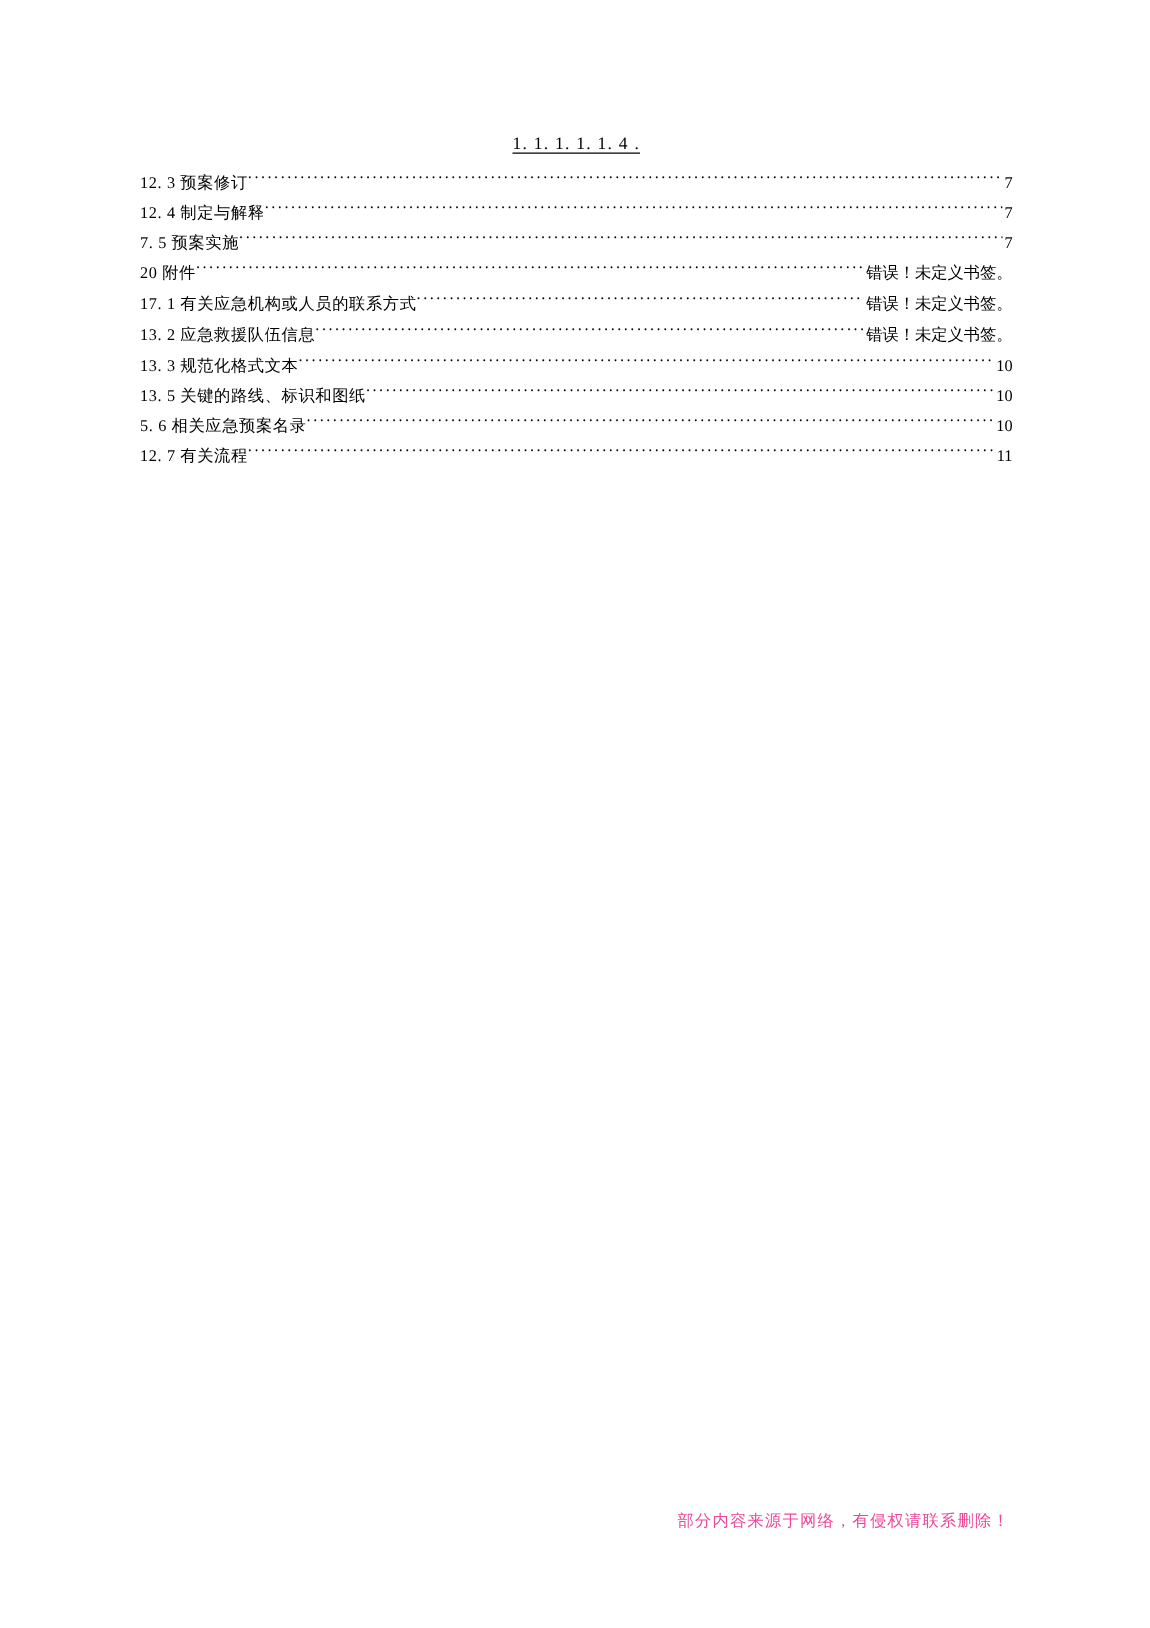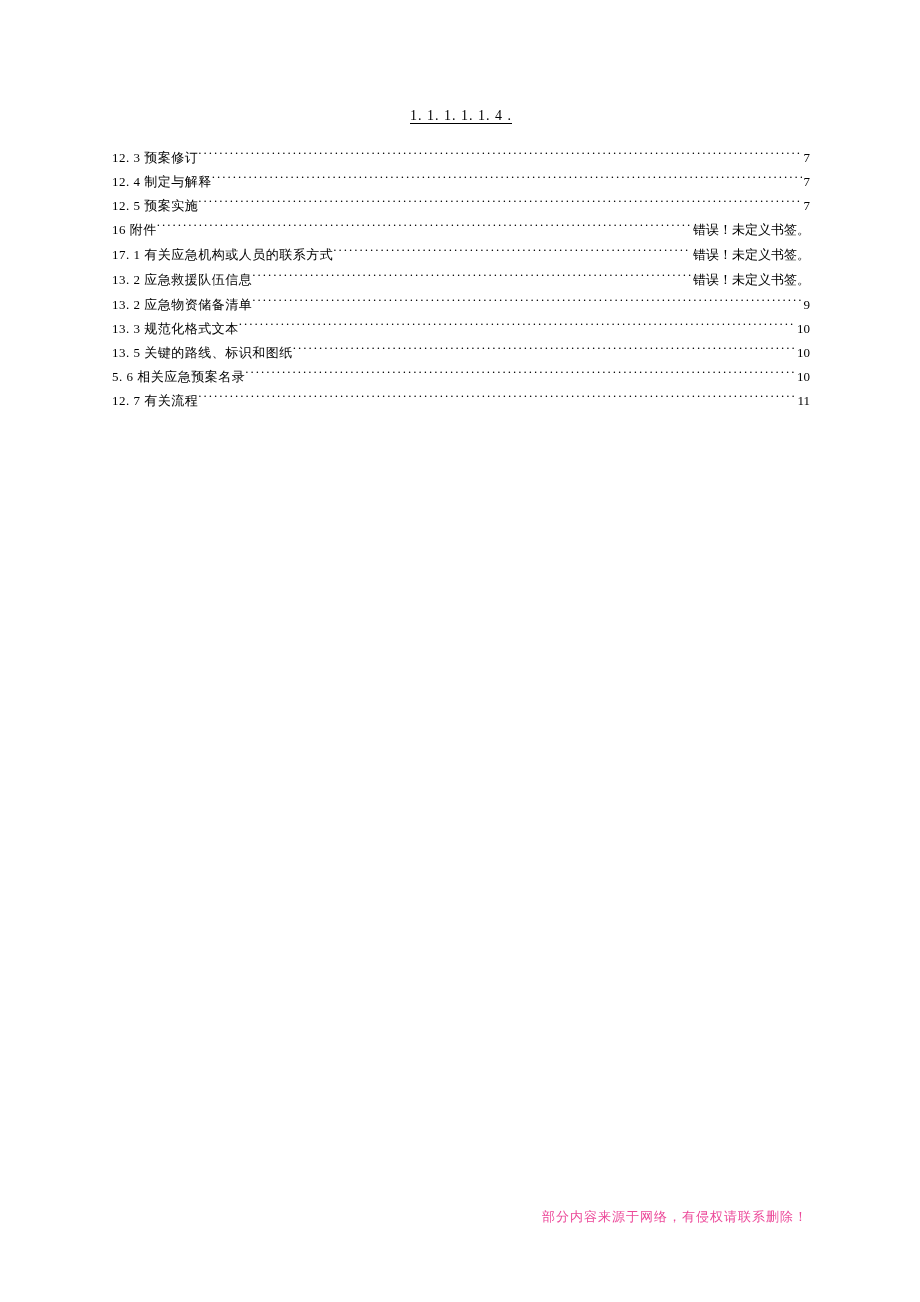--- a/index.html
+++ b/index.html
@@ -16,21 +16,21 @@
       padding: 108px 110px 0 112px;
     }
     .header-line {
       text-align: center;
       font-size: 14px;
       letter-spacing: 1px;
       color: #000;
       text-decoration: underline;
       text-underline-offset: 3px;
       padding-bottom: 2px;
-      margin-bottom: 20px;
+      margin-bottom: 8px;
     }
     .toc {
       width: 100%;
     }
     .toc-row {
       display: flex;
       align-items: baseline;
       font-size: 13px;
       color: #000;
       line-height: 1.85;
@@ -81,43 +81,38 @@
     <span class="toc-label">12. 3 预案修订</span>
     <span class="toc-leader"></span>
     <span class="toc-page">7</span>
   </div>
   <div class="toc-row">
     <span class="toc-label">12. 4 制定与解释</span>
     <span class="toc-leader"></span>
     <span class="toc-page">7</span>
   </div>
   <div class="toc-row">
-    <span class="toc-label">12. 5 预案实施</span>
+    <span class="toc-label">7. 5 预案实施</span>
     <span class="toc-leader"></span>
     <span class="toc-page">7</span>
   </div>
   <div class="toc-row">
-    <span class="toc-label">16 附件 </span>
+    <span class="toc-label">20 附件 </span>
     <span class="toc-leader"></span>
     <span class="toc-page error">错误！未定义书签。</span>
   </div>
   <div class="toc-row">
     <span class="toc-label">17. 1 有关应急机构或人员的联系方式 </span>
     <span class="toc-leader"></span>
     <span class="toc-page error">错误！未定义书签。</span>
   </div>
   <div class="toc-row">
     <span class="toc-label">13. 2 应急救援队伍信息 </span>
     <span class="toc-leader"></span>
     <span class="toc-page error">错误！未定义书签。</span>
-  </div>
-  <div class="toc-row">
-    <span class="toc-label">13. 2 应急物资储备清单</span>
-    <span class="toc-leader"></span>
-    <span class="toc-page">9</span>
   </div>
   <div class="toc-row">
     <span class="toc-label">13. 3 规范化格式文本</span>
     <span class="toc-leader"></span>
     <span class="toc-page">10</span>
   </div>
   <div class="toc-row">
     <span class="toc-label">13. 5 关键的路线、标识和图纸</span>
     <span class="toc-leader"></span>
     <span class="toc-page">10</span>

